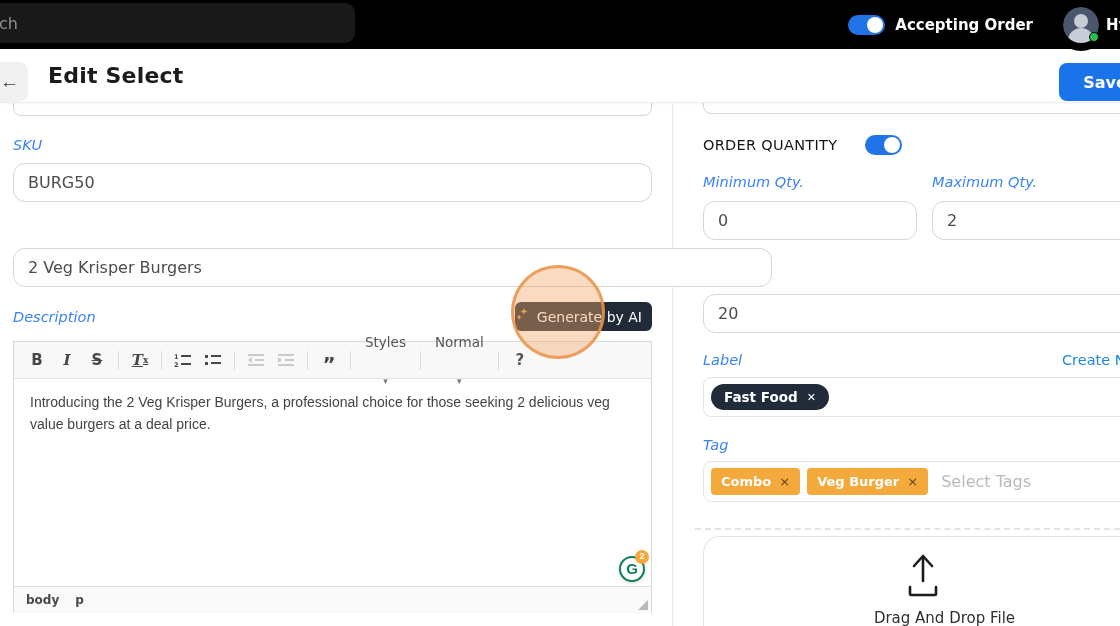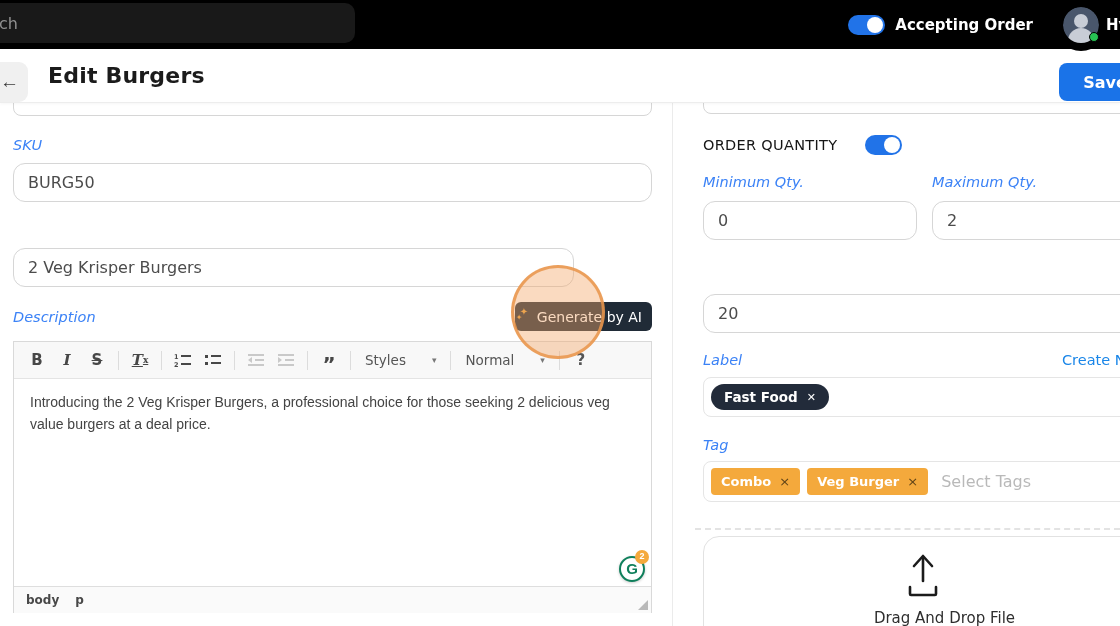--- a/index.html
+++ b/index.html
@@ -62,21 +62,21 @@
     color:#474747; cursor:pointer; border-radius:3px; font-size:15px; }
   .tbtn.disabled { color:#c9c9c9; cursor:default; }
   .tb-b { font-weight:800; }
   .tb-i { font-style:italic; font-family:"DejaVu Serif", serif; font-weight:600; }
   .tb-s { font-weight:700; text-decoration:line-through; }
   .tb-tx { font-style:italic; font-family:"DejaVu Serif", serif; font-weight:600; text-decoration:underline; }
   .tb-tx sub { font-size:9px; font-style:normal; }
   .tb-quote { font-size:20px; font-weight:800; padding-top:8px; }
   .tsep { width:1px; height:19px; background:#dcdcdc; margin:0 4px; flex:0 0 auto; }
   .tdrop { display:flex; align-items:center; gap:26px; font-size:13.5px; color:#555;
-    padding:0 6px; cursor:pointer; }
+    padding:0 6px; cursor:pointer;flex-direction:column; }
   .tdrop .arrow { font-size:9px; color:#777; }
   .editor-content { height:207px; padding:13px 16px; font-family:"Liberation Sans", sans-serif;
     font-size:14px; color:#444; line-height:1.55; position:relative; }
   .grammarly { position:absolute; right:4px; bottom:4px; width:28px; height:28px; cursor:pointer; }
   .grammarly .gball { position:absolute; left:0; bottom:0; width:26px; height:26px; border-radius:50%;
     background:#fff; border:2px solid #0f7f5b; color:#0f7f5b; font-weight:800; font-size:15px;
     display:flex; align-items:center; justify-content:center; box-shadow:0 1px 3px rgba(0,0,0,0.2); }
   .grammarly .gbadge { position:absolute; right:-2px; top:-4px; width:14px; height:14px; border-radius:50%;
     background:#f4a93c; color:#fff; font-size:9px; font-weight:700; display:flex; align-items:center; justify-content:center; }
   .editor-status { height:27px; background:#fafafa; border-top:1px solid #dedede;
@@ -111,21 +111,21 @@
 
   <div class="partial-input" style="left:13px; top:86px; width:639px;"></div>
   <div class="partial-input" style="left:703px; top:84px; width:437px;"></div>
 
   <div class="col-divider"></div>
 
   <div class="field-label" style="left:13px; top:137px;">SKU</div>
   <input class="text-input" style="left: 13px; top: 163px; width: 639px;" value="BURG50">
 
   <div class="field-label" style="left:13px; top:230px;margin-top:28px;">Product Name*</div>
-  <input class="text-input" style="left: 13px; top: 248px; width: 561px;" value="2 Veg Krisper Burgers">
+  <input class="text-input" style="left: 13px; top: 248px; width: 759px;" value="2 Veg Krisper Burgers">
 
   <div class="field-label" style="left:13px; top:309px;">Description</div>
 
   <button class="ai-btn">
     <span class="spark">
         <span class="s1">✦</span>
         <span class="s2">✦</span>
       </span>
     <span>Generate by AI</span>
   </button>
@@ -248,21 +248,21 @@
         <line x1="26" y1="6" x2="26" y2="30"></line>
         <polyline points="17,15 26,5 35,15"></polyline>
         <path d="M13 36 L13 43 Q13 44 14 44 L38 44 Q39 44 39 43 L39 36"></path>
       </g>
     </svg>
     <span class="upload-text">Drag And Drop File</span>
   </div>
 
   <div class="header">
     <button class="back-btn">←</button>
-    <div class="page-title">Edit Burgers</div>
+    <div class="page-title">Edit Select</div>
     <button class="save-btn">Save</button>
   </div>
 
   <div class="topbar">
     <input class="search-input" placeholder="Search" style="">
     <div class="topbar-right">
       <span class="toggle">
           <span class="knob"></span>
         </span>
       <span class="accepting-label">Accepting Order</span>

